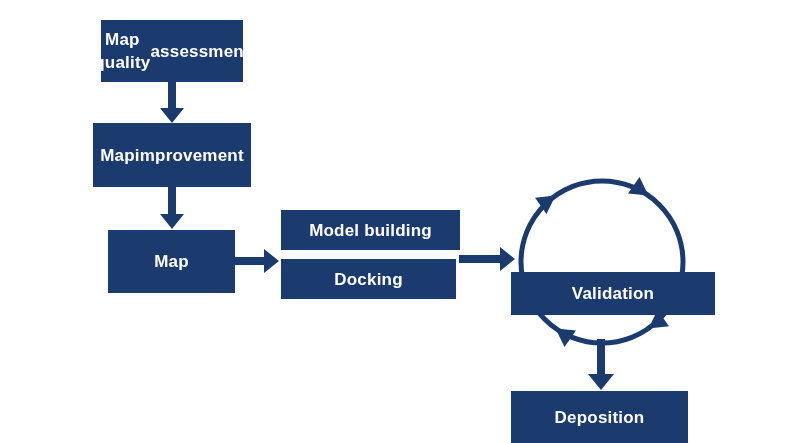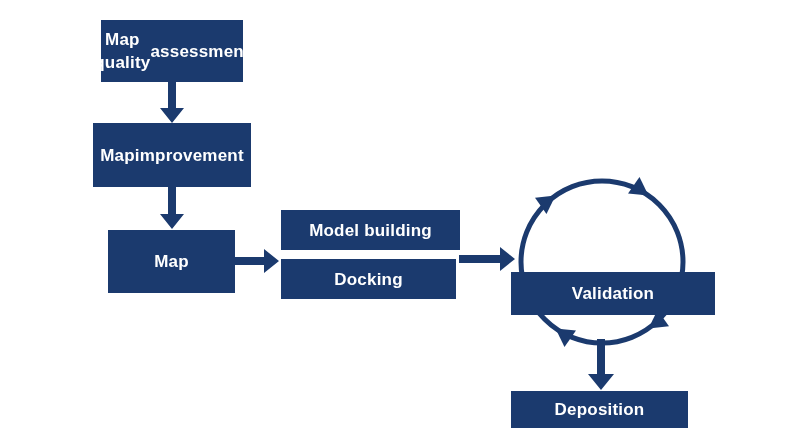--- a/index.html
+++ b/index.html
@@ -20,21 +20,21 @@
   
   .n-mqa { left:101px; top:20px;  width:142px; height:62px; }
   .n-mi  { left:93px;  top:123px; width:158px; height:64px; }
   .n-ms  { left:108px; top:230px; width:127px; height:63px; }
   
   .n-mb  { left:281px; top:210px; width:179px; height:40px; }
   .n-dk  { left:281px; top:259px; width:175px; height:40px; }
   
   .n-rf  { left:511px; top:211px; width:177px; height:40px; }
   .n-vl  { left:511px; top:272px; width:204px; height:43px; }
-  .n-dp  { left:511px; top:391px; width:177px; height:37px; }
+  .n-dp  { left:511px; top:391px; width:177px; height:53px; }
 </style>
 </head>
 <body>
 
 <div class="canvas">
 
   <svg class="connectors" width="800" height="443" viewBox="0 0 800 443">
 
     <g>
       <circle cx="602" cy="262" r="81" fill="none" stroke="#1b3a6e" stroke-width="5"></circle>

